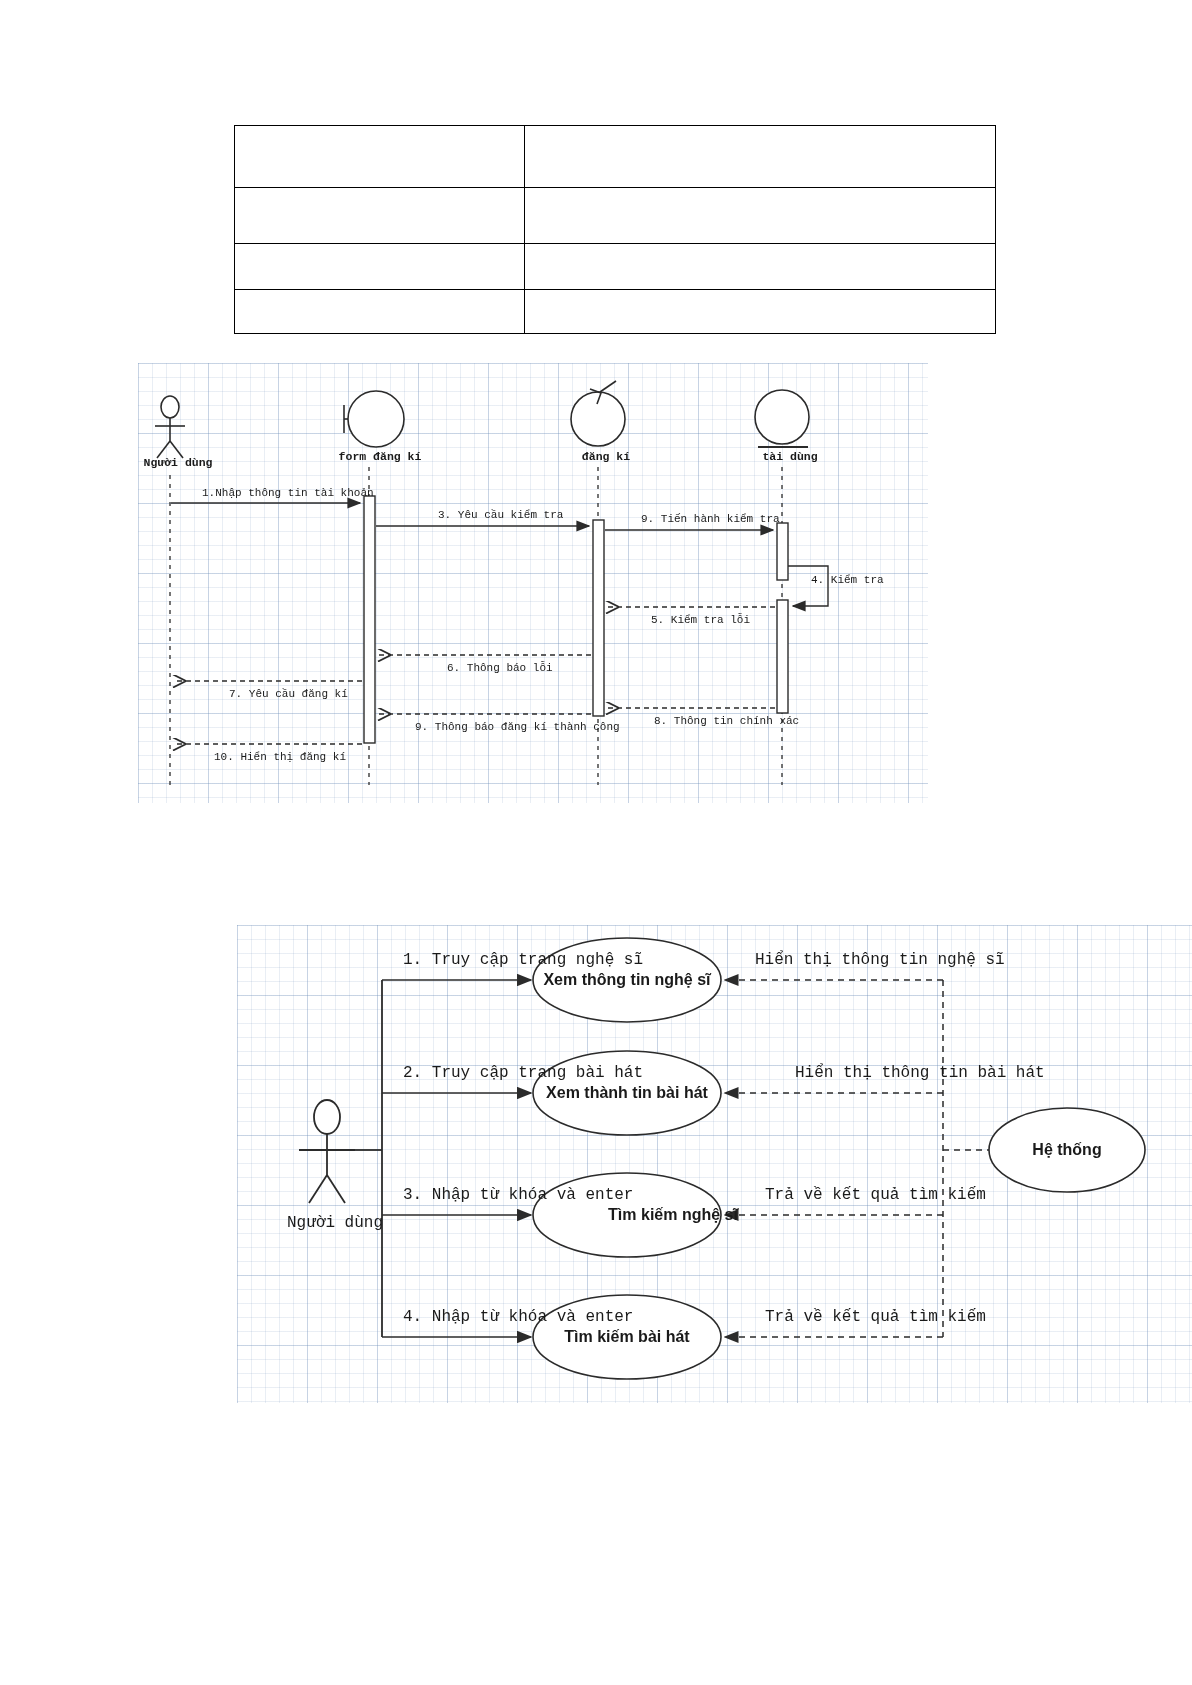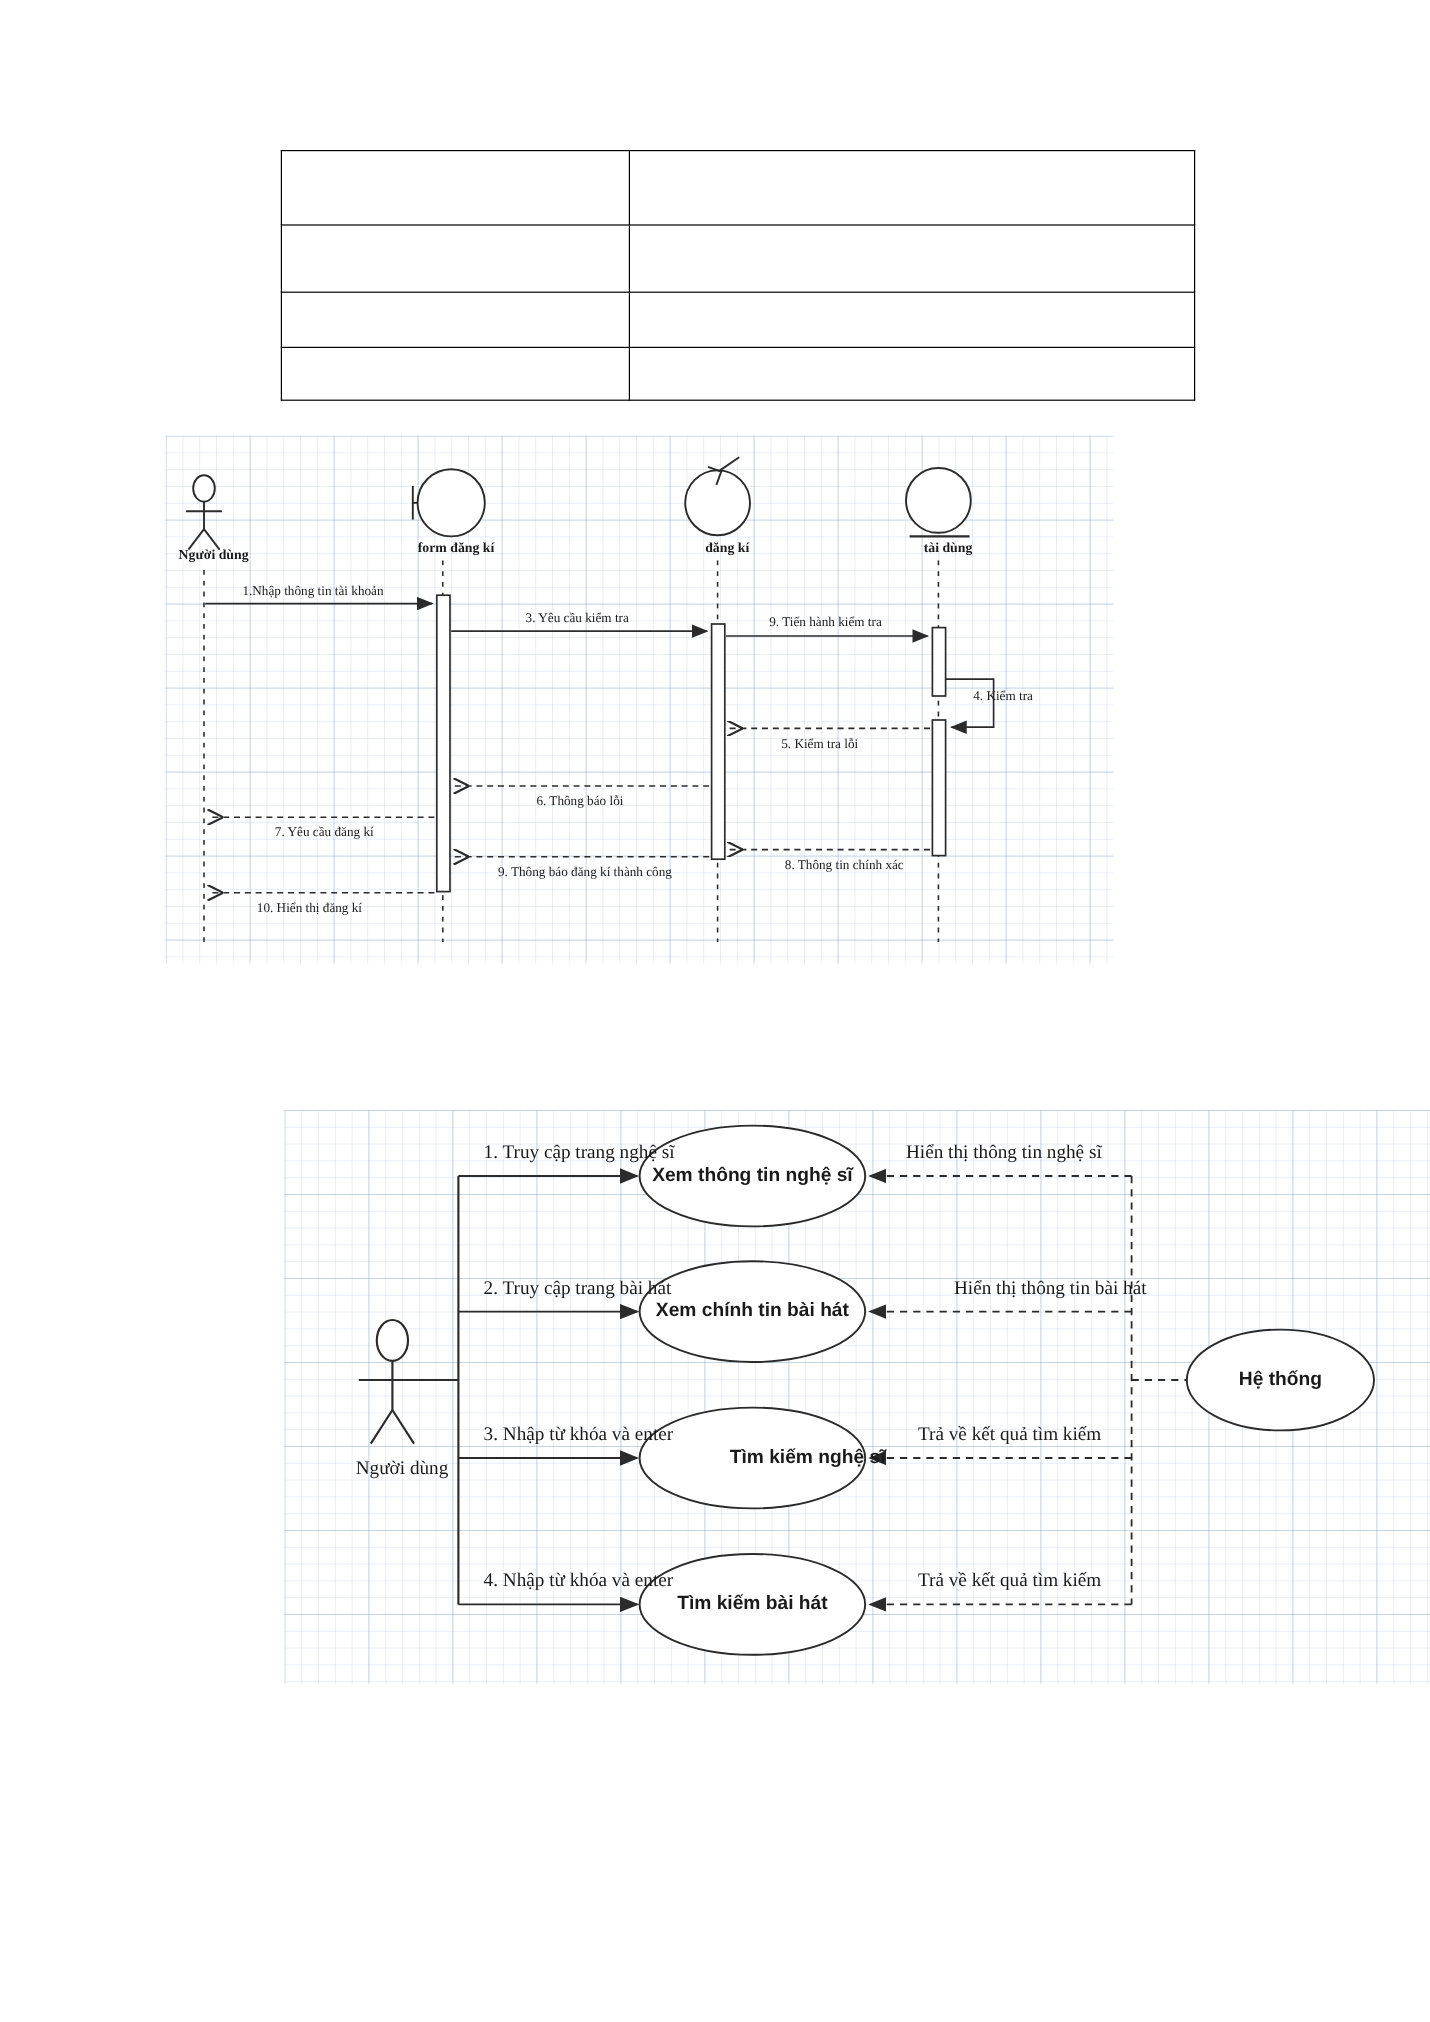--- a/index.html
+++ b/index.html
@@ -49,21 +49,21 @@
 
   .svg-layer {
     position:absolute; left:0; top:0;
     width:100%; height:100%;
     overflow:visible;
   }
 
   
   .lbl {
     position:absolute;
-    font-family:Liberation Serif, serif;
+    font-family:Liberation Mono, monospace;
     font-size:11px;
     color:#1a1a1a;
     white-space:nowrap;
     line-height:1.1;
     padding-left:16px;
   }
   .lbl.bold { font-weight:bold; font-size:11.5px; }
   .lbl.uc   { font-size:16px; }
   .lbl.center { transform:translateX(-50%); }
 
@@ -241,21 +241,21 @@
     <line x1="706" y1="168" x2="488" y2="168" stroke="#2b2b2b" stroke-width="1.5" stroke-dasharray="6,5" marker-end="url(#ucArrBack)"></line>
     <line x1="706" y1="290" x2="488" y2="290" stroke="#2b2b2b" stroke-width="1.5" stroke-dasharray="6,5" marker-end="url(#ucArrBack)"></line>
     <line x1="706" y1="412" x2="488" y2="412" stroke="#2b2b2b" stroke-width="1.5" stroke-dasharray="6,5" marker-end="url(#ucArrBack)"></line>
 
     <ellipse cx="830" cy="225" rx="78" ry="42" fill="#ffffff" stroke="#2b2b2b" stroke-width="1.6"></ellipse>
   </svg>
 
   <div class="lbl uc center" style="left:90px; top:290px;">Người dùng</div>
 
   <div class="ellipse-label" style="left:390px; top:55px;">Xem thông tin nghệ sĩ</div>
-  <div class="ellipse-label" style="left:390px; top:168px;">Xem chính tin bài hát</div>
+  <div class="ellipse-label" style="left:390px; top:168px;">Xem thành tin bài hát</div>
   <div class="ellipse-label" style="left:390px; top:290px;margin-left:46px;">Tìm kiếm nghệ sĩ</div>
   <div class="ellipse-label" style="left:390px; top:412px;">Tìm kiếm bài hát</div>
 
   <div class="ellipse-label" style="left:830px; top:225px;">Hệ thống</div>
 
   <div class="lbl uc" style="left:150px; top:27px;">1. Truy cập trang nghệ sĩ</div>
   <div class="lbl uc" style="left:150px; top:140px;">2. Truy cập trang bài hát</div>
   <div class="lbl uc" style="left:150px; top:262px;">3. Nhập từ khóa và enter</div>
   <div class="lbl uc" style="left:150px; top:384px;">4. Nhập từ khóa và enter</div>
 

